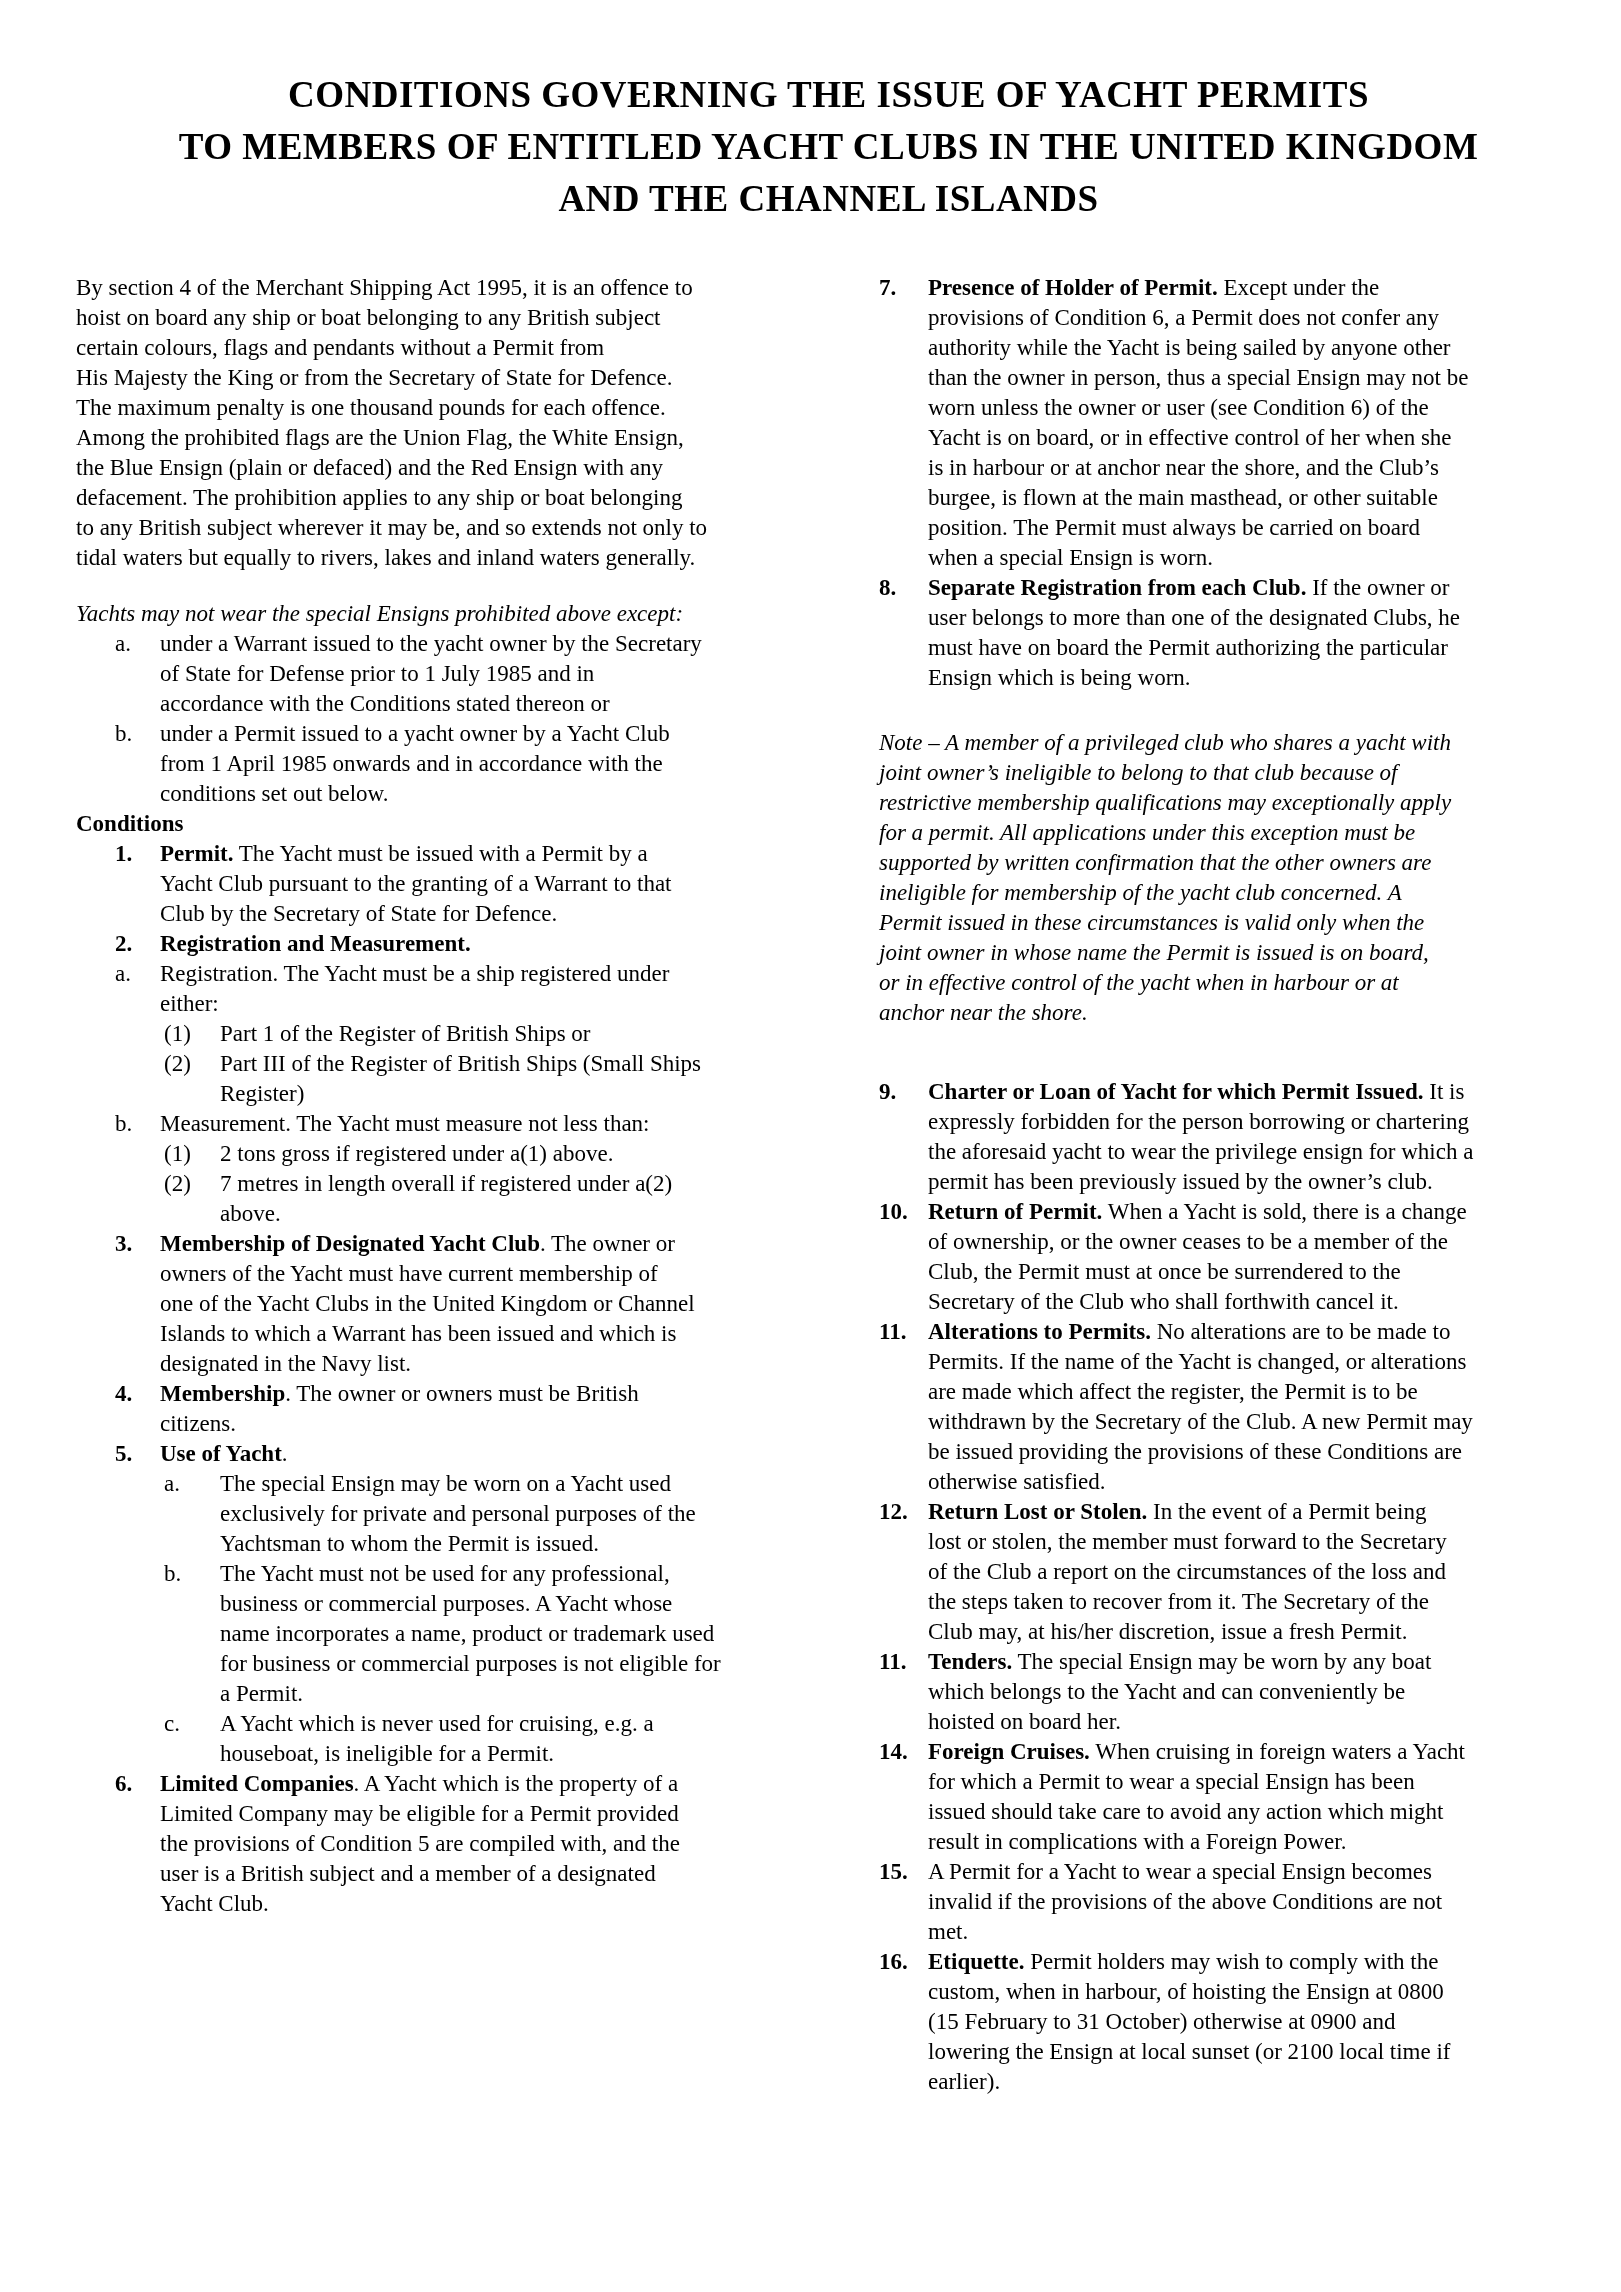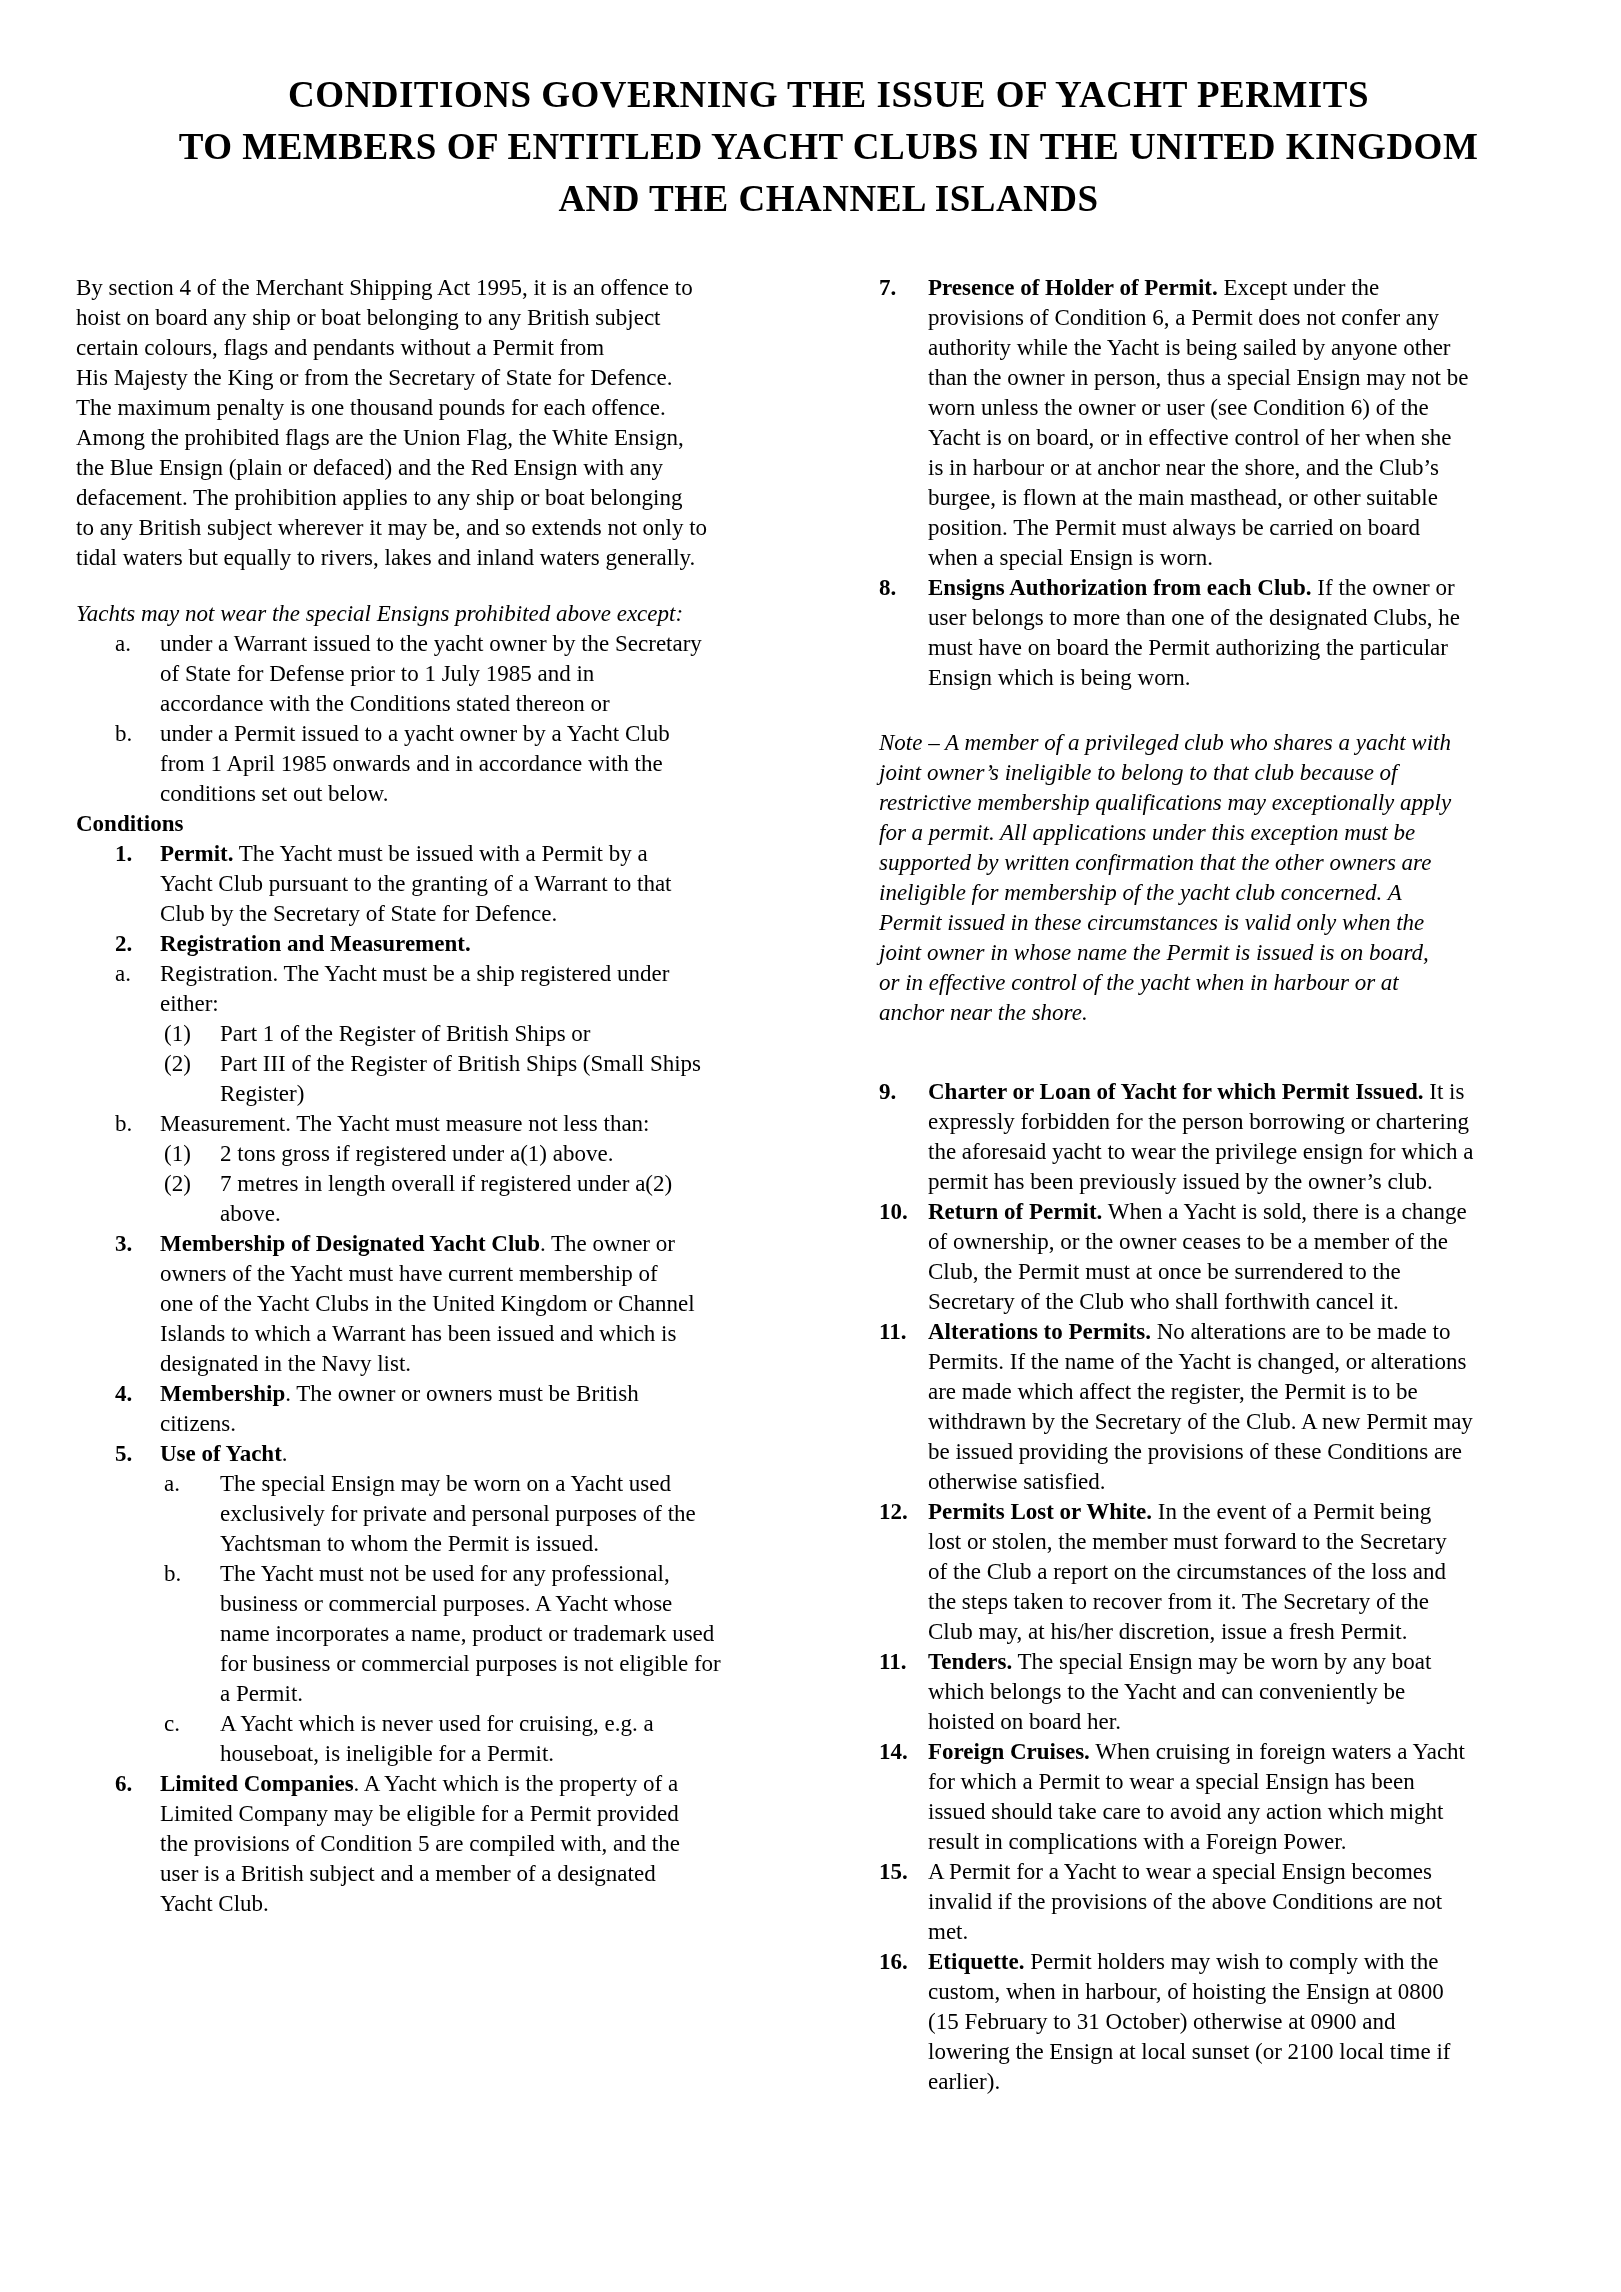--- a/index.html
+++ b/index.html
@@ -172,21 +172,21 @@
 than the owner in person, thus a special Ensign may not be
 worn unless the owner or user (see Condition 6) of the
 Yacht is on board, or in effective control of her when she
 is in harbour or at anchor near the shore, and the Club’s
 burgee, is flown at the main masthead, or other suitable
 position. The Permit must always be carried on board
 when a special Ensign is worn.</span>
       </div>
 
       <div class="item ritem">
-        <span class="marker b">8.</span><span class="b">Ensigns Authorization from each Club.</span><span class="t"> If the owner or
+        <span class="marker b">8.</span><span class="b">Separate Registration from each Club.</span><span class="t"> If the owner or
 user belongs to more than one of the designated Clubs, he
 must have on board the Permit authorizing the particular
 Ensign which is being worn.</span>
       </div>
 
       <div class="i pre note-block">Note – A member of a privileged club who shares a yacht with
 joint owner’s ineligible to belong to that club because of
 restrictive membership qualifications may exceptionally apply
 for a permit. All applications under this exception must be
 supported by written confirmation that the other owners are
@@ -213,21 +213,21 @@
       <div class="item ritem">
         <span class="marker b">11.</span><span class="b">Alterations to Permits.</span><span class="t"> No alterations are to be made to
 Permits. If the name of the Yacht is changed, or alterations
 are made which affect the register, the Permit is to be
 withdrawn by the Secretary of the Club. A new Permit may
 be issued providing the provisions of these Conditions are
 otherwise satisfied.</span>
       </div>
 
       <div class="item ritem">
-        <span class="marker b">12.</span><span class="b">Permits Lost or White.</span><span class="t"> In the event of a Permit being
+        <span class="marker b">12.</span><span class="b">Return Lost or Stolen.</span><span class="t"> In the event of a Permit being
 lost or stolen, the member must forward to the Secretary
 of the Club a report on the circumstances of the loss and
 the steps taken to recover from it. The Secretary of the
 Club may, at his/her discretion, issue a fresh Permit.</span>
       </div>
 
       <div class="item ritem">
         <span class="marker b">11.</span><span class="b">Tenders.</span><span class="t"> The special Ensign may be worn by any boat
 which belongs to the Yacht and can conveniently be
 hoisted on board her.</span>

